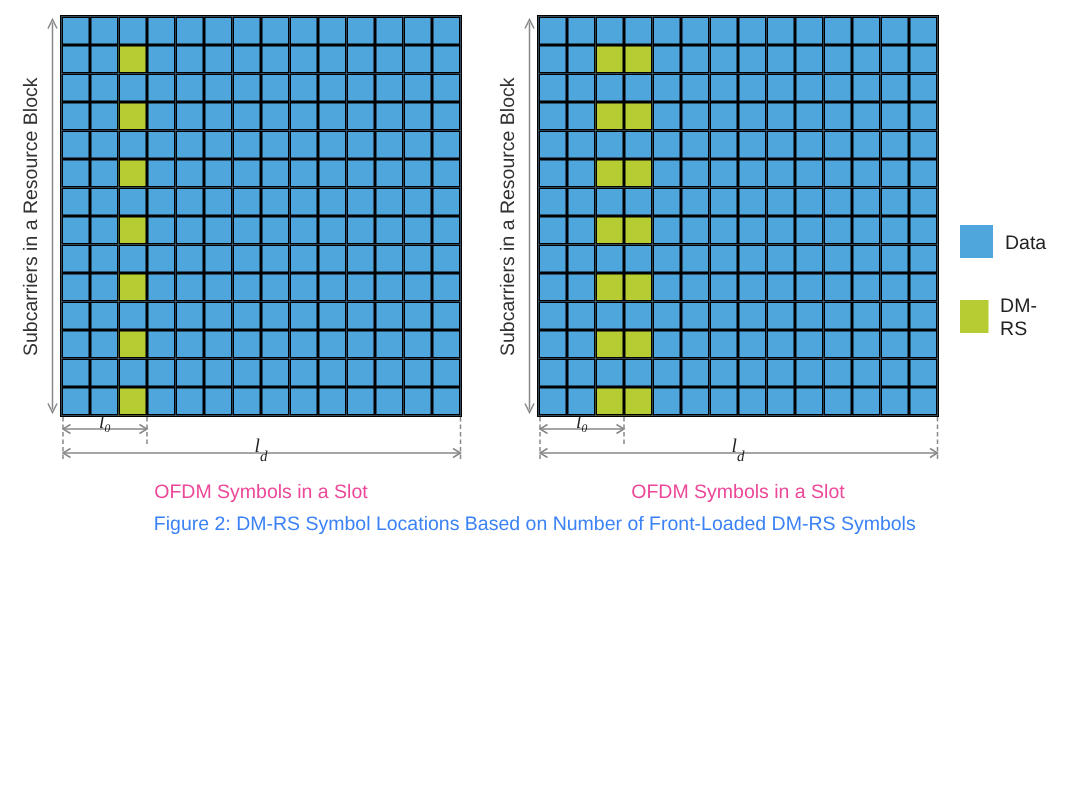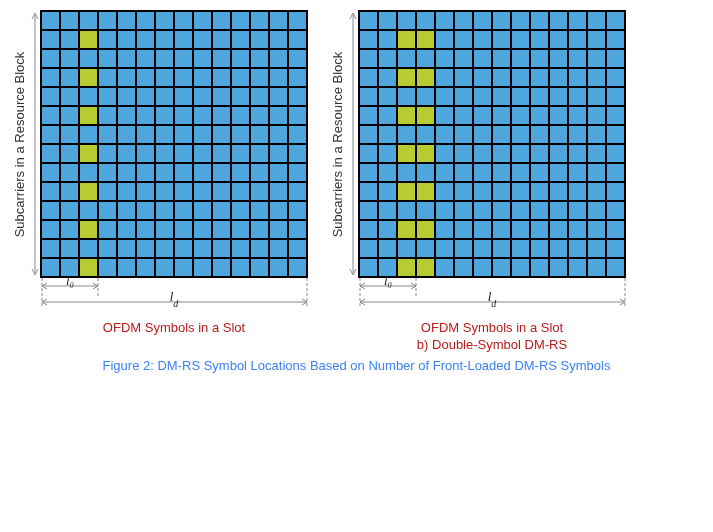--- a/index.html
+++ b/index.html
@@ -58,21 +58,21 @@
   .data { background: #4ea6dd; }
   .dmrs { background: #b7cc33; }
   .xaxis {
     margin-left: 30px; 
     width: 100%;
     position: relative;
   }
   .brackets svg { display:block; }
   .xlabel, .subcap {
     font-size: 13px;
-    color: #b91c1c;
+    color: #ec4899;
     text-align: center;
     margin-top: 2px;
   }
   .legend {
     margin-left: 14px;
     margin-top: 140px;
     font-size: 13px;
   }
   .legend-item {
     display: flex;
@@ -554,22 +554,31 @@
                 <line x1="266" x2="266" y1="0" y2="30" stroke="#888" stroke-dasharray="3,2"></line>
                 <line x1="1" x2="266" y1="24" y2="24" stroke="#888"></line>
                 <polyline points="6,21 1,24 6,27" fill="none" stroke="#888"></polyline>
                 <polyline points="261,21 266,24 261,27" fill="none" stroke="#888"></polyline>
                 <text x="29" y="7" text-anchor="middle" font-size="13" font-style="italic" font-family="Times New Roman, serif" fill="#222">l₀</text>
                 <text x="133" y="23" text-anchor="middle" font-size="13" font-style="italic" font-family="Times New Roman, serif" fill="#222"><tspan>l</tspan><tspan baseline-shift="sub" font-size="10">d</tspan></text>
               </g>
             </svg>
         </div>
         <div class="xlabel">OFDM Symbols in a Slot</div>
-        <div class="subcap">b) Double-Symbol DM-RS</div>
       </div>
     </div>
 
   </div>
 
+  <div class="legend">
+    <div class="legend-item">
+      <div class="swatch data"></div>
+      <span>Data</span>
+    </div>
+    <div class="legend-item">
+      <div class="swatch dmrs"></div>
+      <span>DM-RS</span>
+    </div>
+  </div>
 
 </div>
 
 <div class="caption">Figure 2: DM-RS Symbol Locations Based on Number of Front-Loaded DM-RS Symbols</div>
 
 </body></html>

